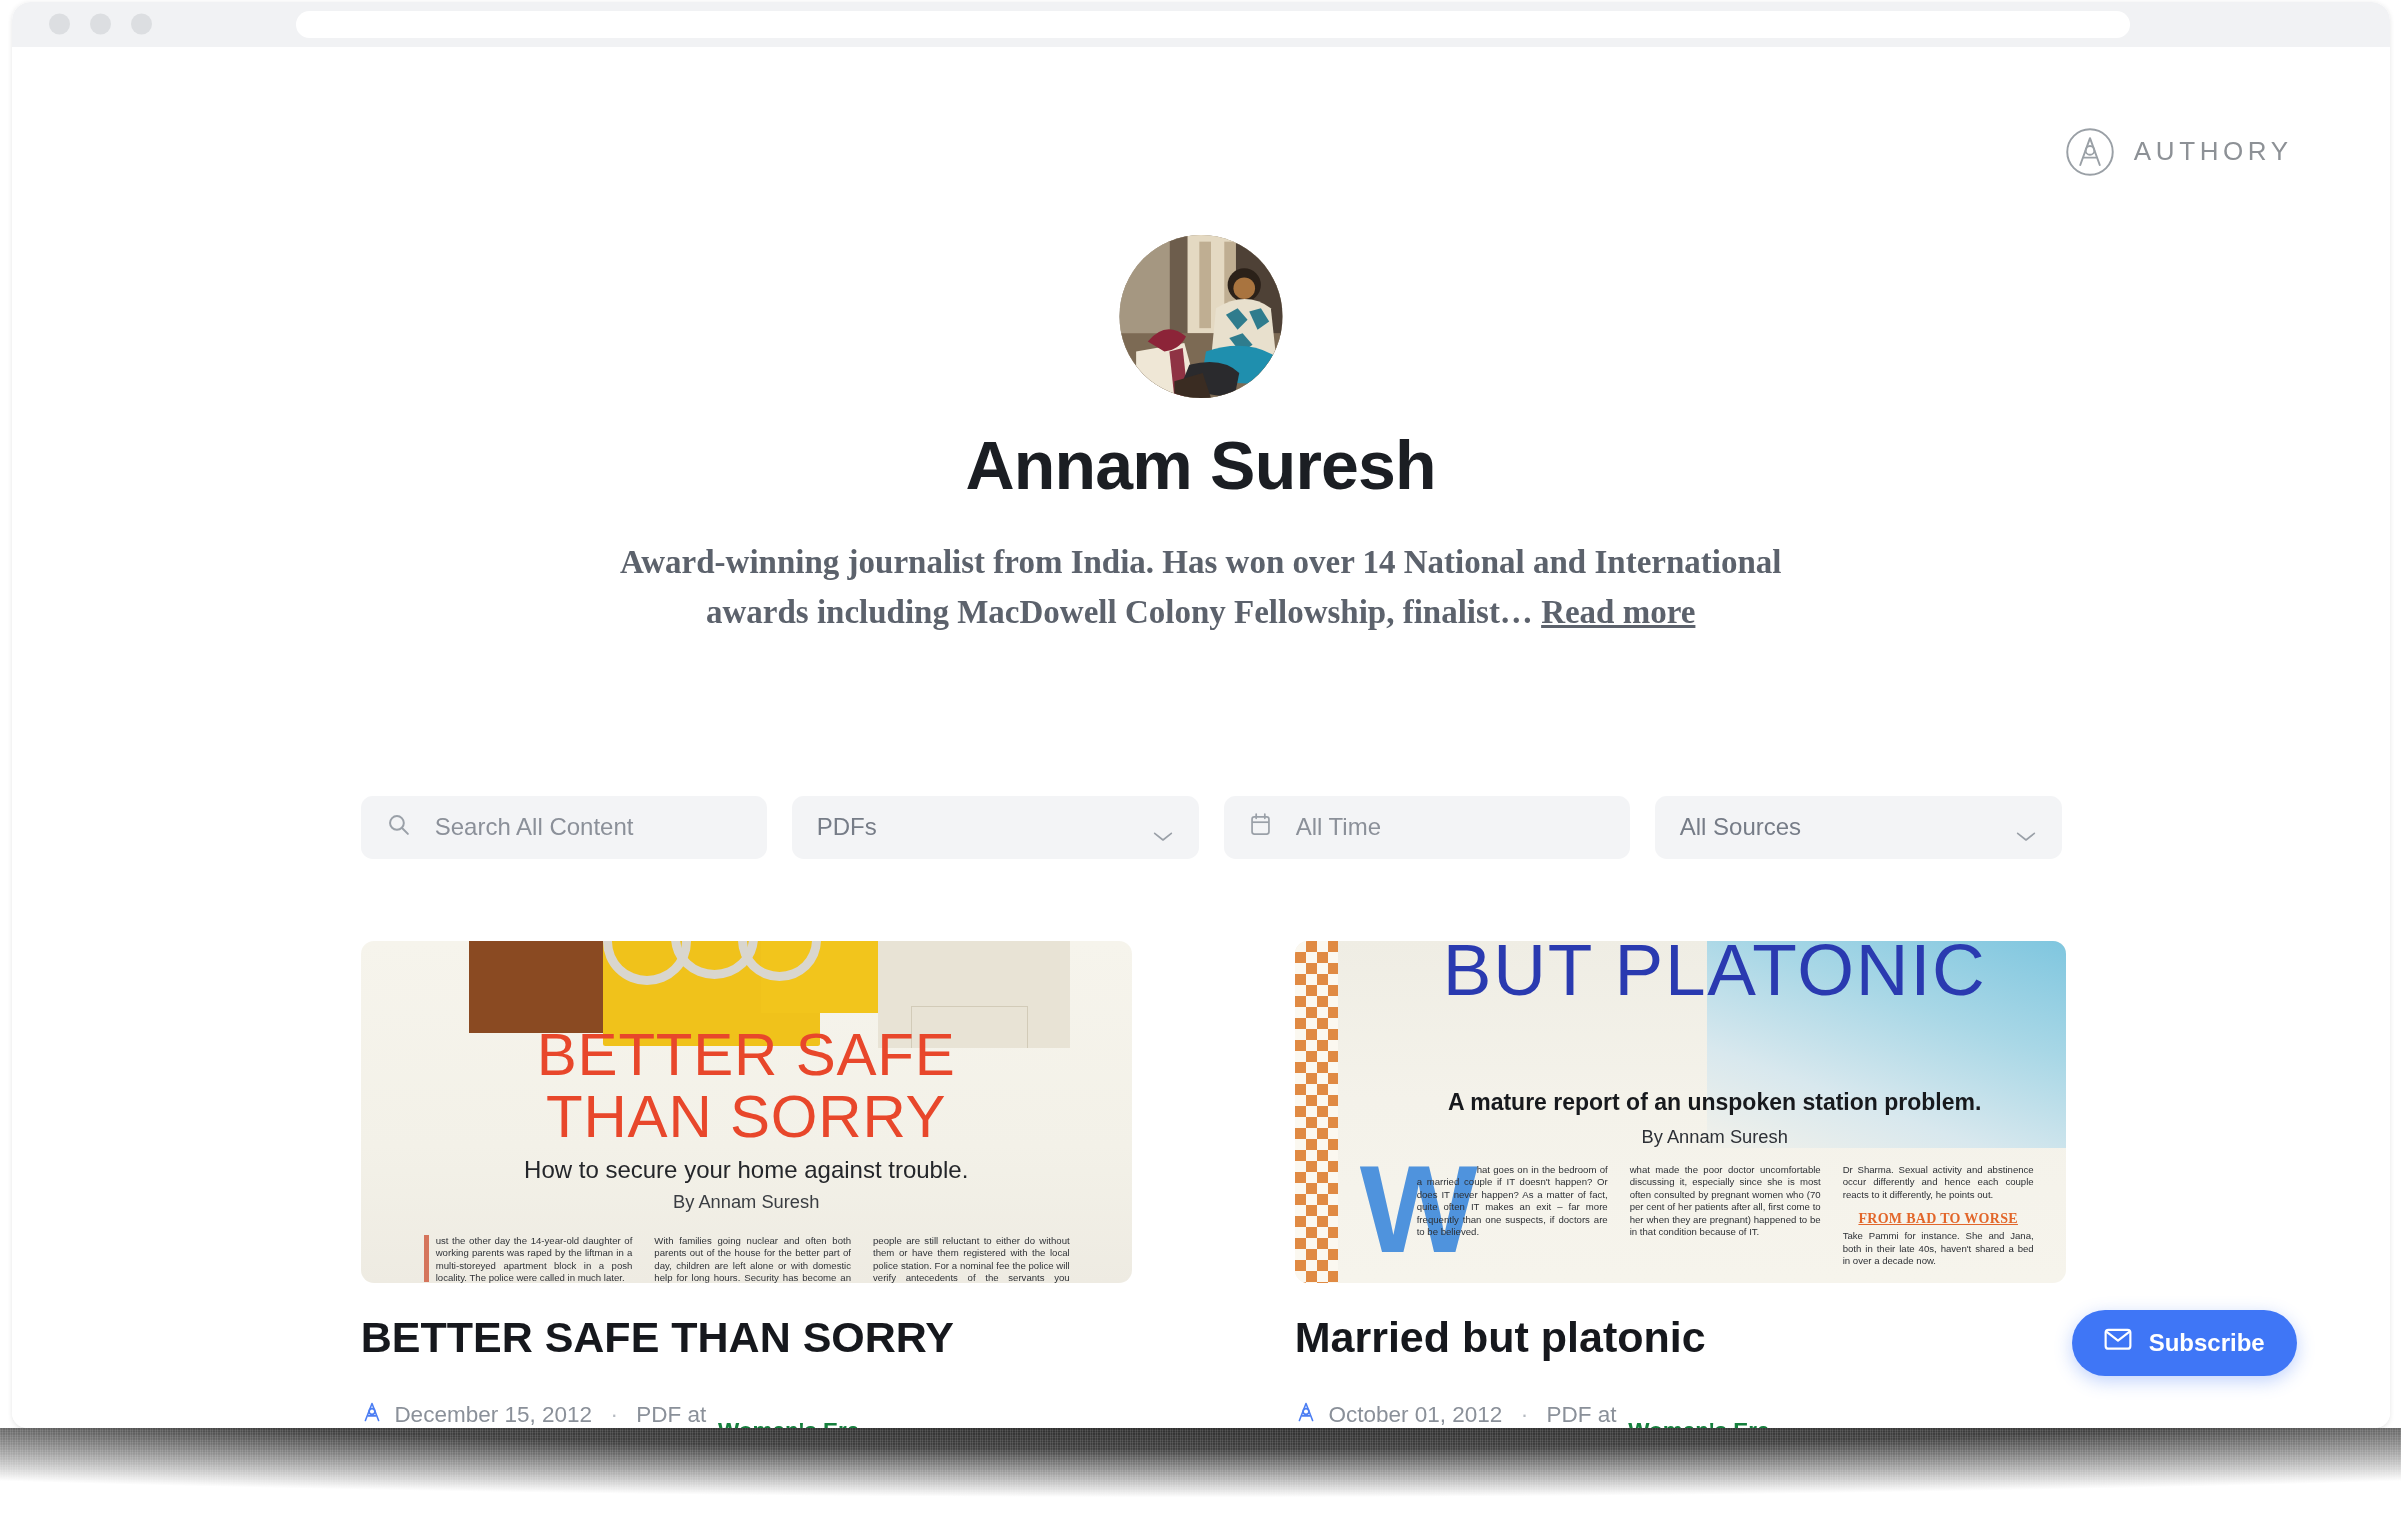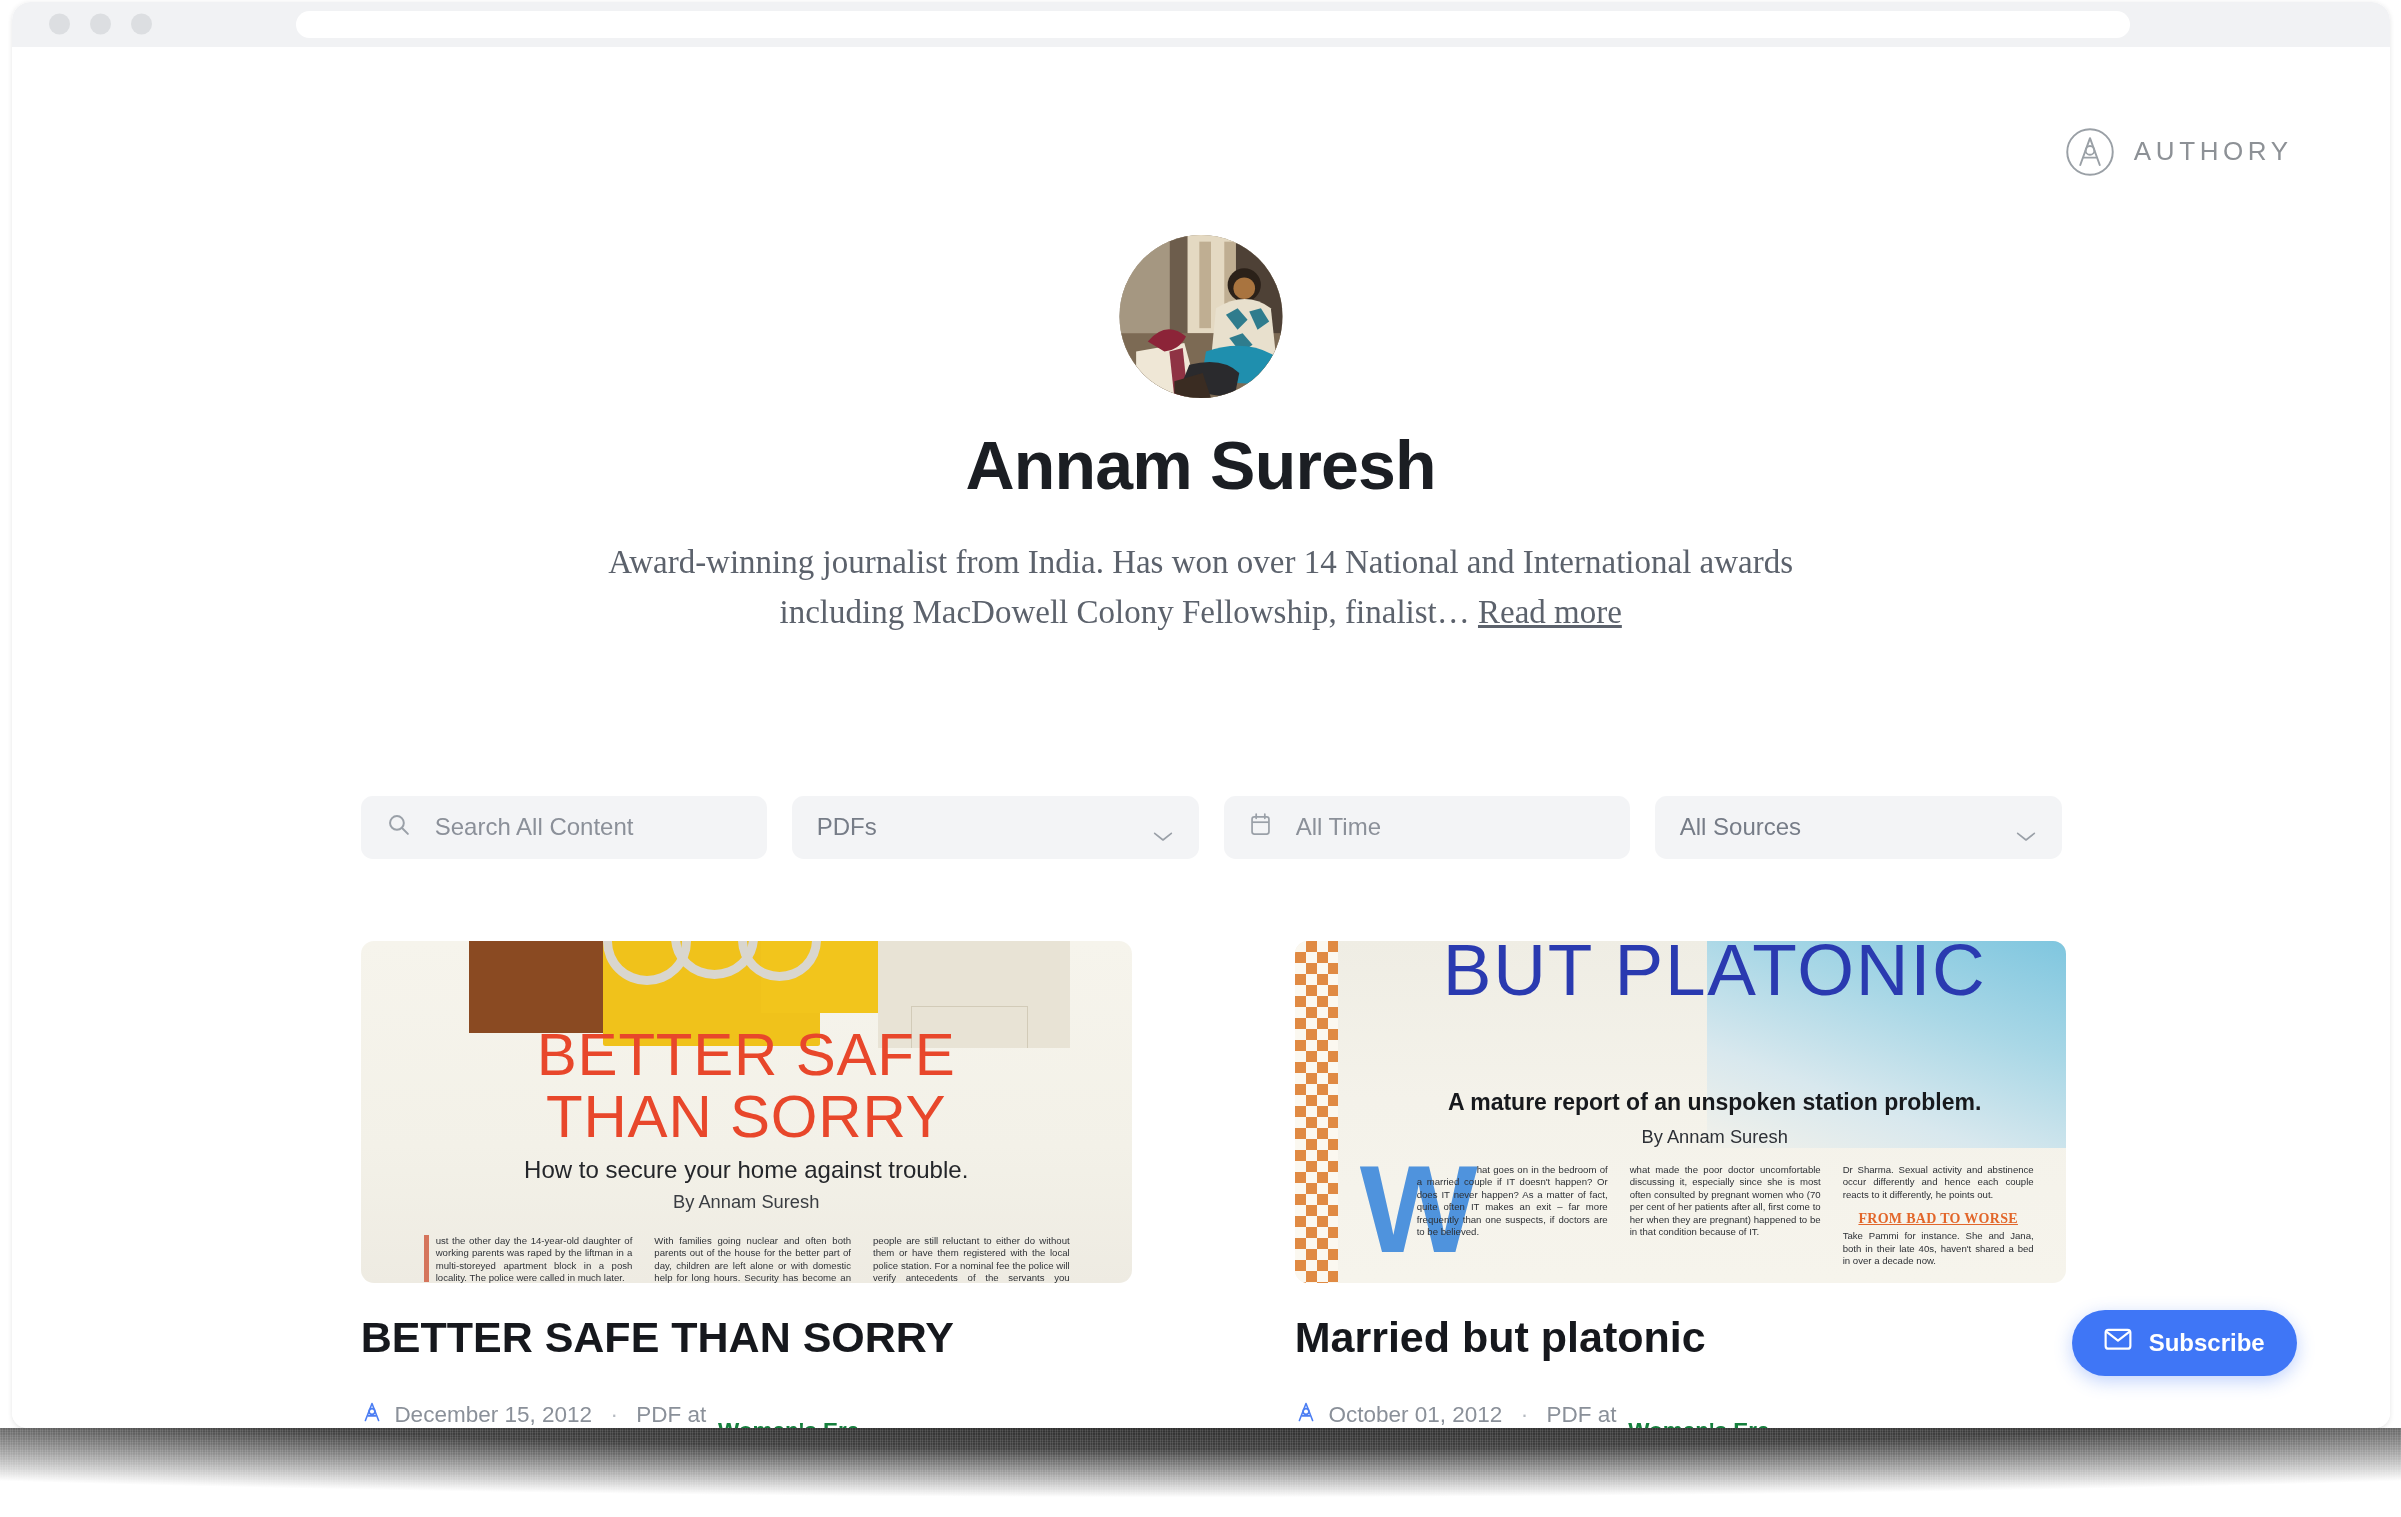--- a/index.html
+++ b/index.html
@@ -63,21 +63,21 @@
     position:absolute; top:379px; left:0; width:100%;
     text-align:center;
     font-size:68px; font-weight:700; letter-spacing:-0.8px;
     color:#1b1e23;
     font-family:"Liberation Sans Narrow","Liberation Sans",sans-serif;
   }
   #profile-bio{
     position:absolute; top:490px; left:50%; transform:translateX(-50%);
     width:1192px; text-align:center;
     font-family:"Liberation Serif", serif;
-    font-size:33px; line-height:50px; color:#5c626c;
+    font-size:33px; line-height:50px; color:#5c626c;font-weight:bold;
   }
   #read-more{ text-decoration:underline; color:#5c626c; cursor:pointer; }
 
   
   #filters{
     position:absolute; top:749px; left:349px;
     display:flex; gap:25px;
   }
   .field{
     height:63px; border-radius:11.7px; background:#f3f4f6;

